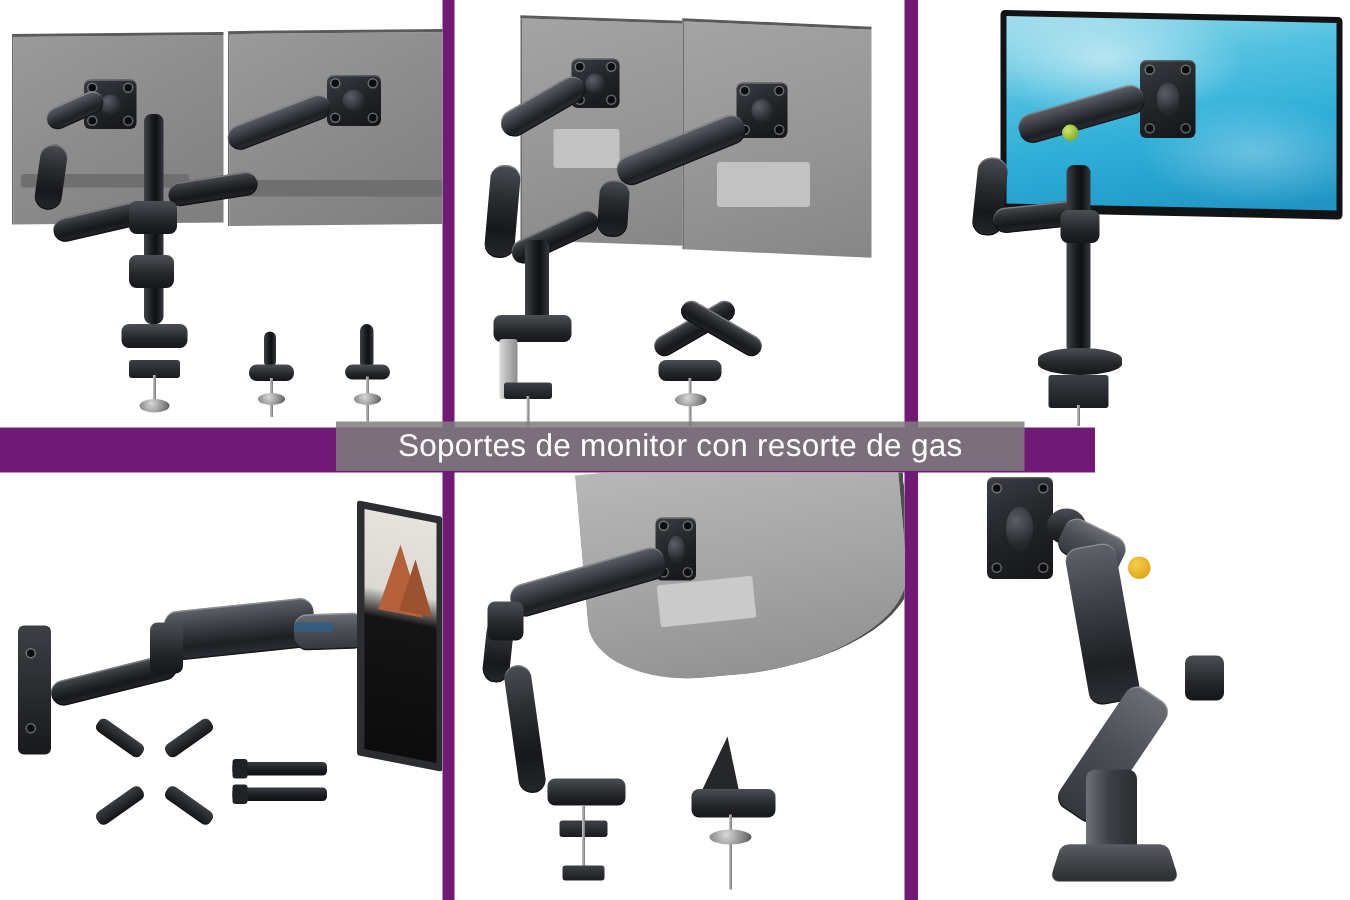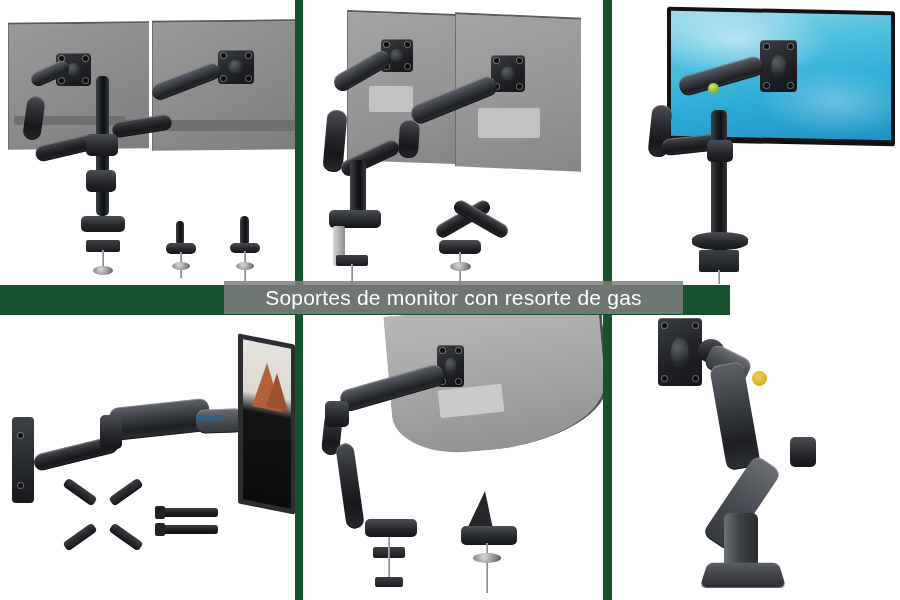--- a/index.html
+++ b/index.html
@@ -1,20 +1,20 @@
 <!DOCTYPE html>
 <html><head>
 <meta charset="utf-8">
 <style>
   html,body{margin:0;padding:0;}
   body{
     width:900px;height:600px;overflow:hidden;background:#ffffff;
     font-family:"Liberation Sans",sans-serif;
   }
-  .collage{position:relative;width:730px;height:600px;background:#14532d;}
+  .collage{position:relative;width:730px;height:600px;background:#701a75;}
   .panel{position:absolute;overflow:hidden;background:#fff;}
 
   
   .mon-back{
     position:absolute;
     background:linear-gradient(150deg,#9a9a9a 0%,#8d8d8d 45%,#7e7e7e 100%);
     border-top:2px solid #5a5a5a;
     border-left:1px solid #6d6d6d;
   }
   .mon-back.flat{background:linear-gradient(160deg,#a4a4a4 0%,#949494 60%,#868686 100%);}

